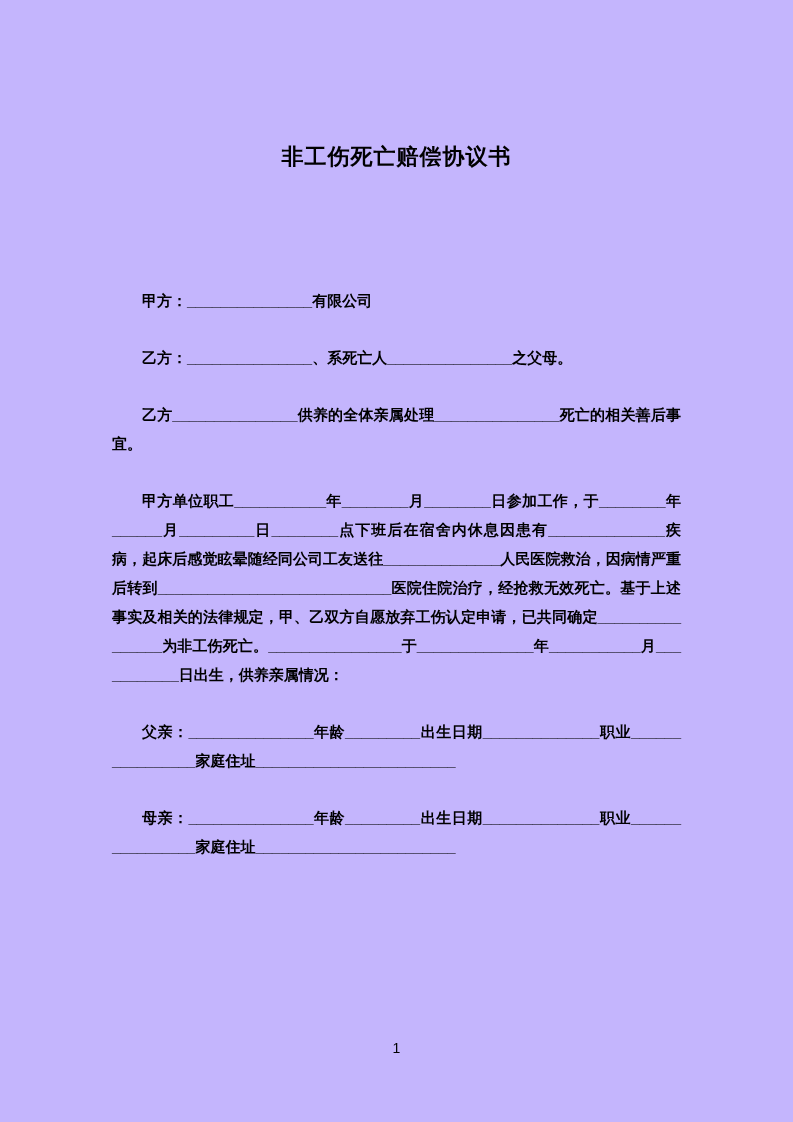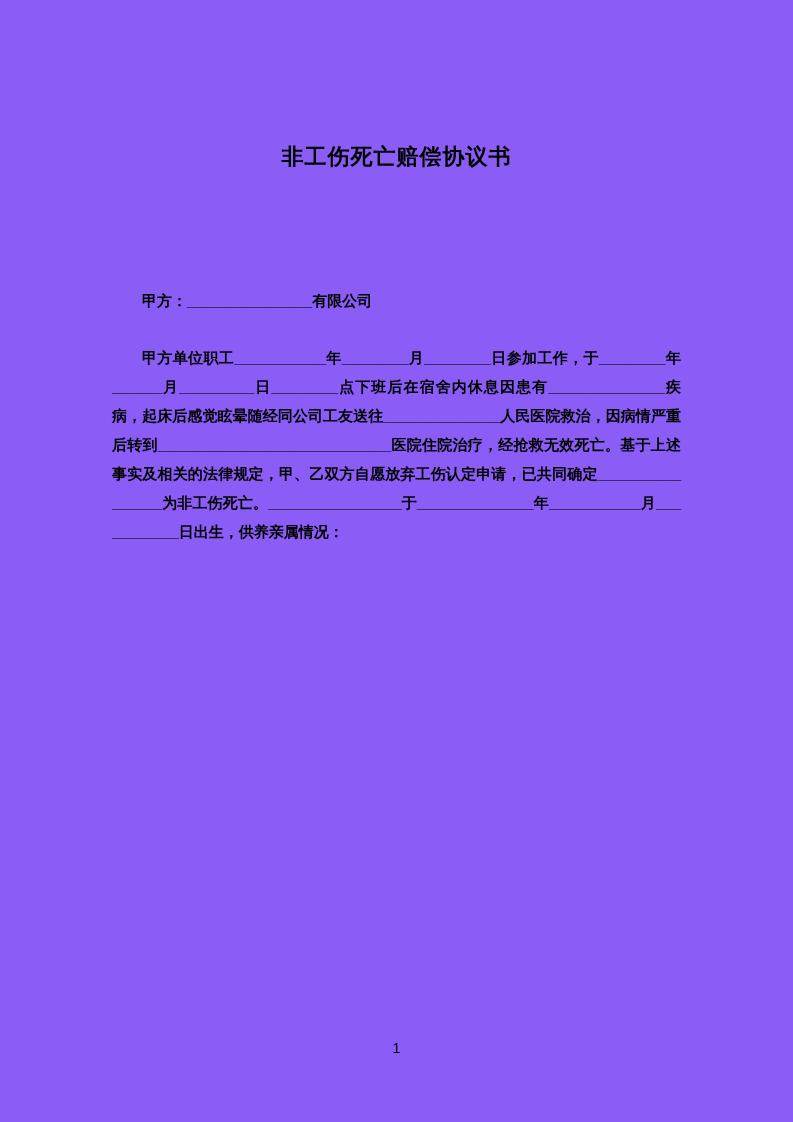--- a/index.html
+++ b/index.html
@@ -5,21 +5,21 @@
   html, body {
     margin: 0;
     padding: 0;
     background: #ffffff;
   }
   .page {
     position: relative;
     width: 793px;
     height: 1122px;
     margin: 0 auto;
-    background: #8b5cf6;
+    background: #c4b5fd;
     box-sizing: border-box;
     padding: 96px 112px 12px 112px;
     font-family: "Liberation Sans", "DejaVu Sans", sans-serif;
     color: #000000;
     font-size: 15px;
     overflow: hidden;
   }
   .doc-title {
     font-size: 22px;
     font-weight: bold;
@@ -49,21 +49,25 @@
 </style>
 </head>
 <body>
 
 <div class="page">
   <h1 class="doc-title">非工伤死亡赔偿协议书</h1>
 
   <p class="para">甲方：_______________有限公司</p>
 
 
+  <p class="para">乙方：_______________、系死亡人_______________之父母。</p>
 
+  <p class="para">乙方_______________供养的全体亲属处理_______________死亡的相关善后事宜。</p>
 
   <p class="para">甲方单位职工___________年________月________日参加工作，于________年______月_________日________点下班后在宿舍内休息因患有______________疾病，起床后感觉眩晕随经同公司工友送往______________人民医院救治，因病情严重后转到____________________________医院住院治疗，经抢救无效死亡。基于上述事实及相关的法律规定，甲、乙双方自愿放弃工伤认定申请，已共同确定________________为非工伤死亡。________________于______________年___________月___________日出生，供养亲属情况：</p>
 
+  <p class="para">父亲：_______________年龄_________出生日期______________职业________________家庭住址________________________</p>
 
+  <p class="para">母亲：_______________年龄_________出生日期______________职业________________家庭住址________________________</p>
 
 
   <div class="page-number">1</div>
 </div>
 
 </body></html>

